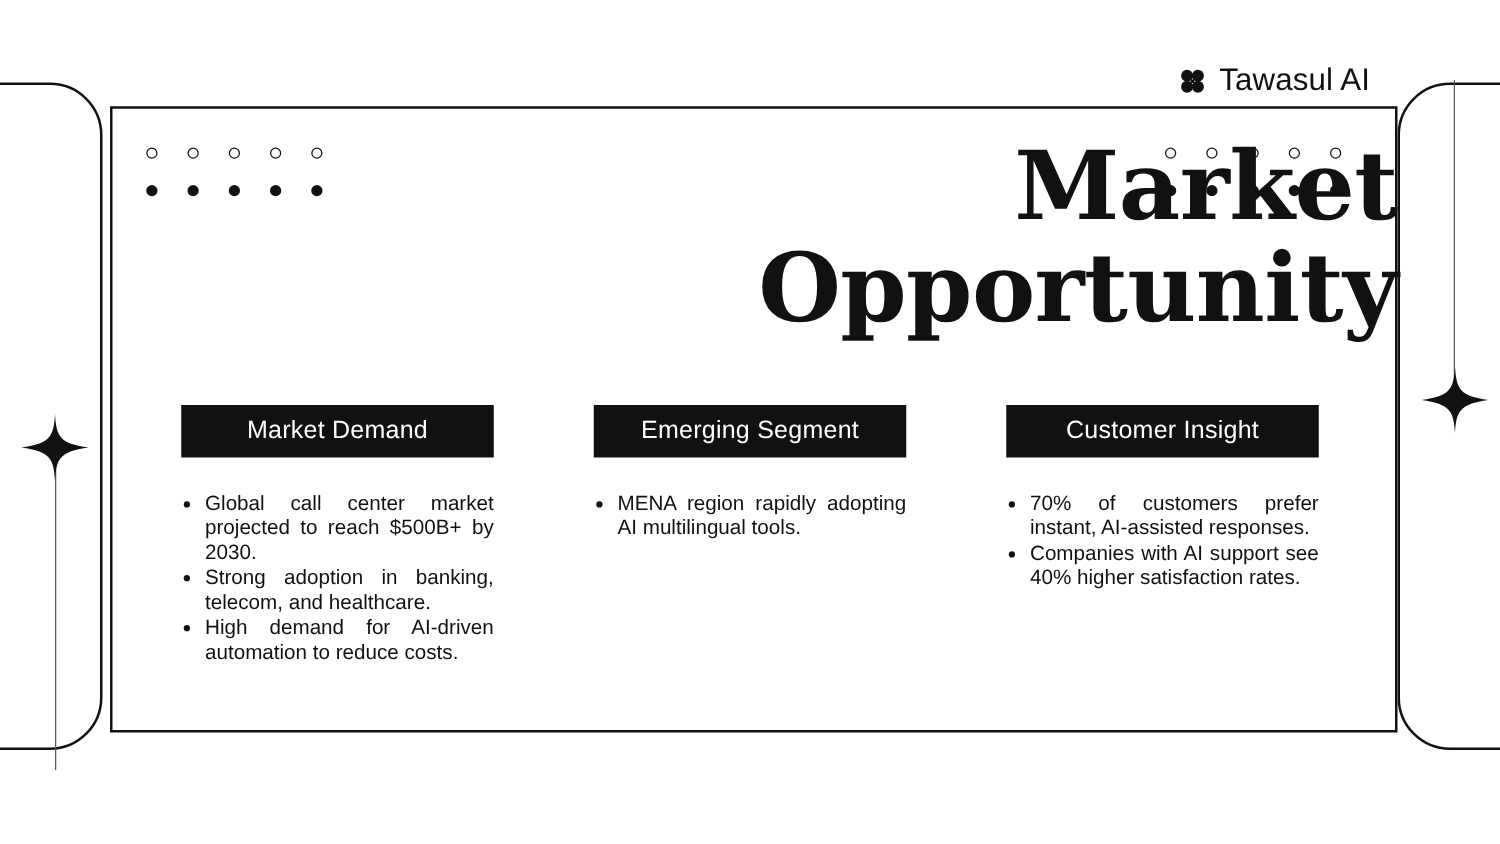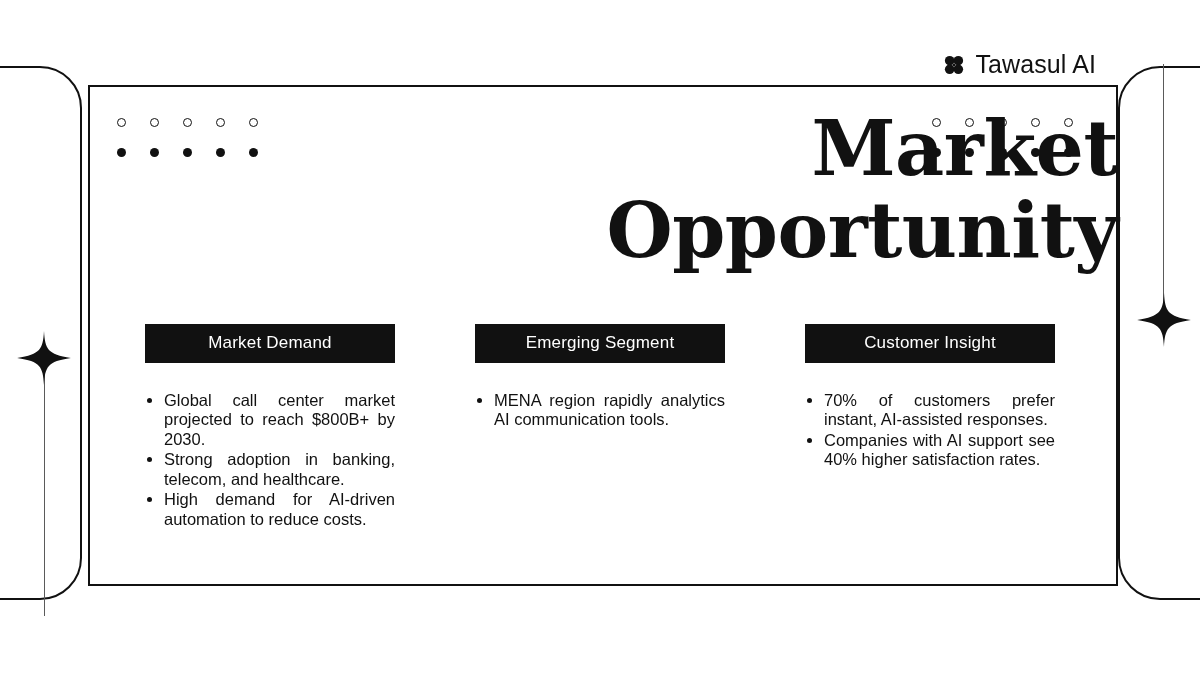--- a/index.html
+++ b/index.html
@@ -148,21 +148,21 @@
     gap: 80px;
     z-index: 5;
   }
   .column { width: 250px; }
 
   .col-badge {
     background: #111111;
     color: #ffffff;
     text-align: center;
     font-family: "Liberation Sans", sans-serif;
-    font-size: 17px;
+    font-size: 20px;
     font-weight: 400;
     letter-spacing: 0.2px;
     padding: 9px 6px 10px;
     box-sizing: border-box;
     width: 100%;
     white-space: nowrap;
   }
 
   .col-list {
     margin: 28px 0 0 0;
@@ -259,30 +259,30 @@
   <div class="title">
     <div>Market</div>
     <div>Opportunity</div>
   </div>
 
   <div class="columns">
 
     <div class="column">
       <div class="col-badge">Market Demand</div>
       <ul class="col-list">
-        <li>Global call center market projected to reach $800B+ by 2030.</li>
+        <li>Global call center market projected to reach $500B+ by 2030.</li>
         <li>Strong adoption in banking, telecom, and healthcare.</li>
         <li>High demand for AI-driven automation to reduce costs.</li>
       </ul>
     </div>
 
     <div class="column">
       <div class="col-badge">Emerging Segment</div>
       <ul class="col-list">
-        <li>MENA region rapidly analytics AI communication tools.</li>
+        <li>MENA region rapidly adopting AI multilingual tools.</li>
       </ul>
     </div>
 
     <div class="column">
       <div class="col-badge">Customer Insight</div>
       <ul class="col-list">
         <li>70% of customers prefer instant, AI-assisted responses.</li>
         <li>Companies with AI support see 40% higher satisfaction rates.</li>
       </ul>
     </div>

